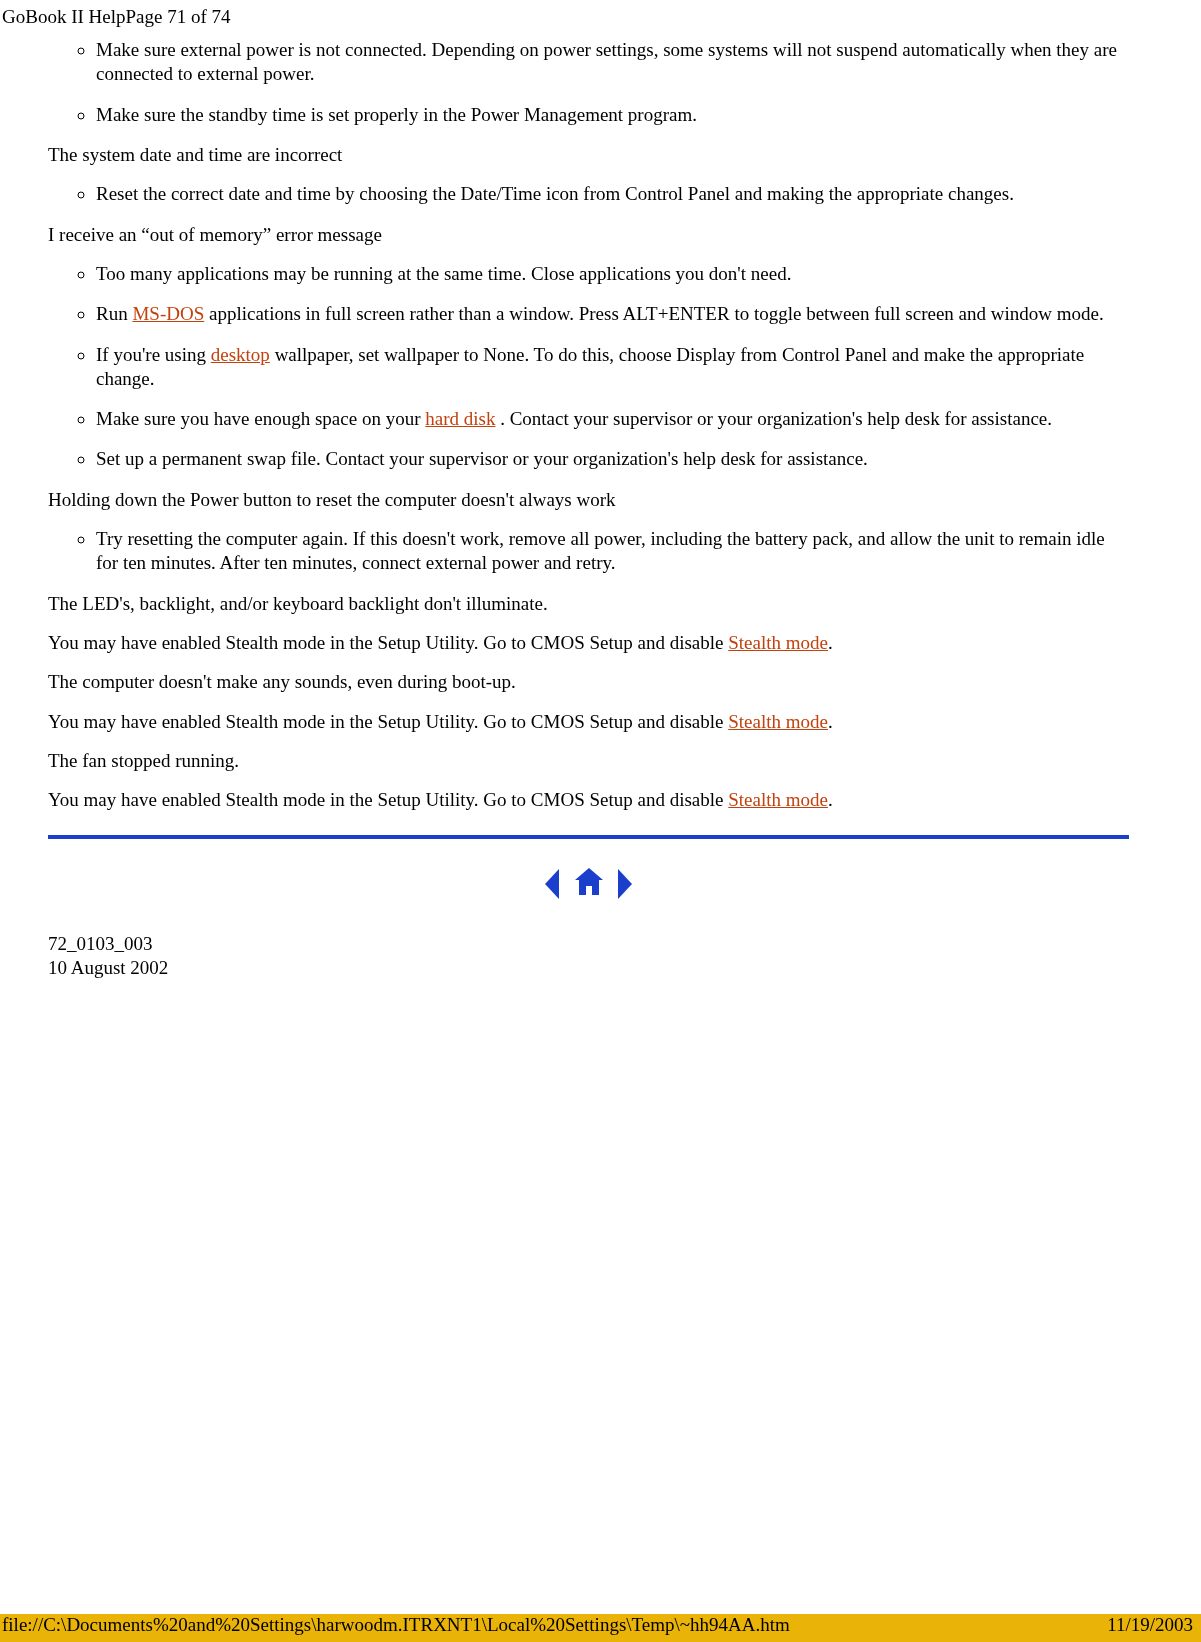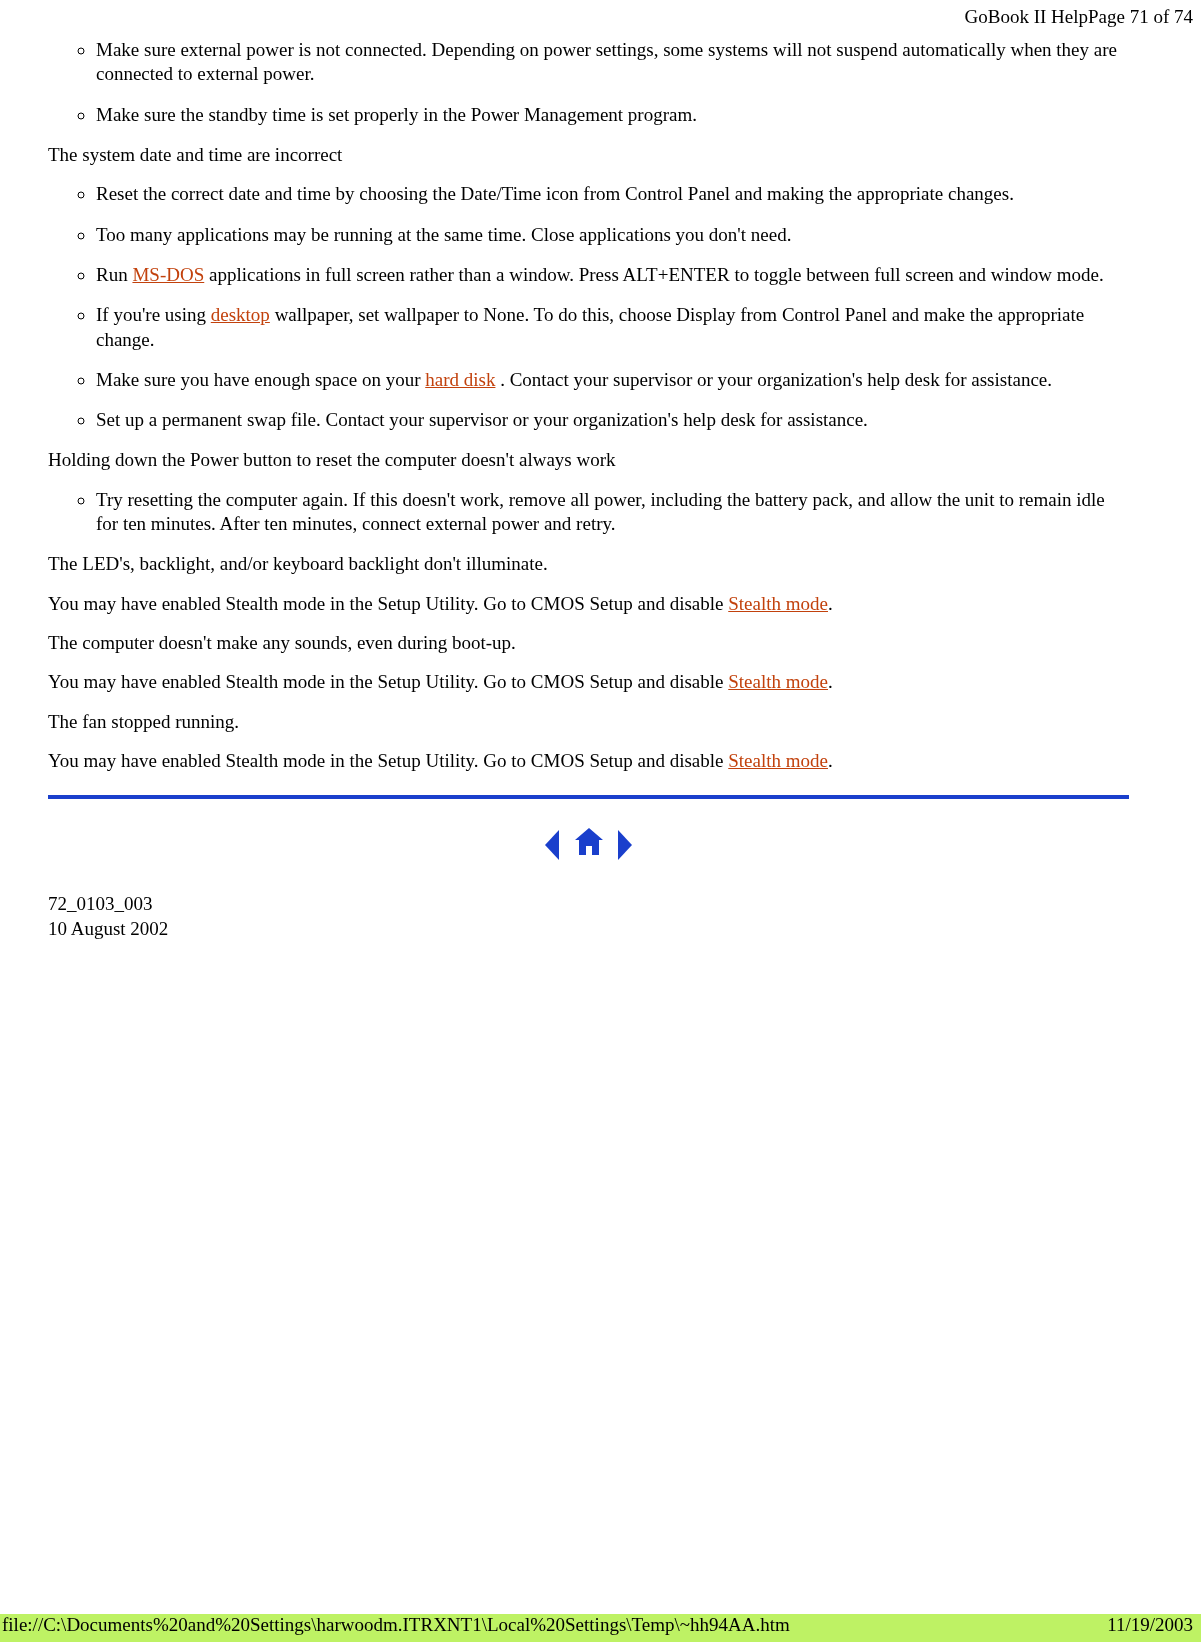--- a/index.html
+++ b/index.html
@@ -5,22 +5,22 @@
     body {
       font-family: "Times New Roman", Times, serif;
       font-size: 19px;
       margin: 0;
       padding: 0;
       background: white;
       color: black;
     }
     .header {
       display: flex;
-      justify-content: flex-end;
-      padding: 6px 8px 0 2px;
+      justify-content: flex-start;
+      padding: 6px 0 0 2px;
       font-size: 19px;
     }
     .content {
       padding: 10px 72px 20px 48px;
     }
     .content p {
       margin: 0 0 15px 0;
       line-height: 1.28;
     }
     ul.circle {
@@ -80,21 +80,21 @@
     }
     .page-footer {
       display: flex;
       justify-content: space-between;
       padding: 0 8px 6px 2px;
       font-size: 19px;
       position: fixed;
       bottom: 0;
       left: 0;
       right: 0;
-      background: #bef264;
+      background: #eab308;
     }
     .spacer-bottom {
       height: 60px;
     }
   </style>
 </head>
 <body>
 
 <div class="header">
   <span>GoBook II Help</span>
@@ -106,20 +106,21 @@
   <ul class="circle">
     <li>Make sure external power is not connected. Depending on power settings, some systems will not suspend automatically when they are connected to external power.</li>
     <li>Make sure the standby time is set properly in the Power Management program.</li>
   </ul>
 
   <p>The system date and time are incorrect</p>
   <ul class="circle">
     <li>Reset the correct date and time by choosing the Date/Time icon from Control Panel and making the appropriate changes.</li>
   </ul>
 
+  <p>I receive an “out of memory” error message</p>
   <ul class="circle">
     <li>Too many applications may be running at the same time. Close applications you don't need.</li>
     <li><span>Run </span><a class="link">MS-DOS</a><span> applications in full screen rather than a window. Press </span><span class="bold">ALT+ENTER</span><span> to toggle between full screen and window mode.</span></li>
     <li><span>If you're using </span><a class="link">desktop</a><span> wallpaper, set wallpaper to None. To do this, choose Display from Control Panel and make the appropriate change.</span></li>
     <li><span>Make sure you have enough space on your </span><a class="link">hard disk</a><span> . Contact your supervisor or your organization's help desk for assistance.</span></li>
     <li>Set up a permanent swap file. Contact your supervisor or your organization's help desk for assistance.</li>
   </ul>
 
   <p>Holding down the Power button to reset the computer doesn't always work</p>
   <ul class="circle">

